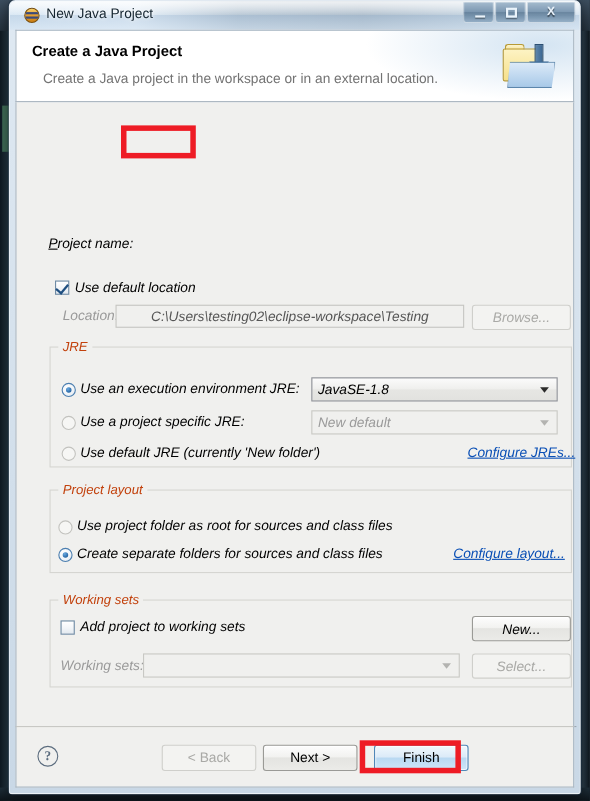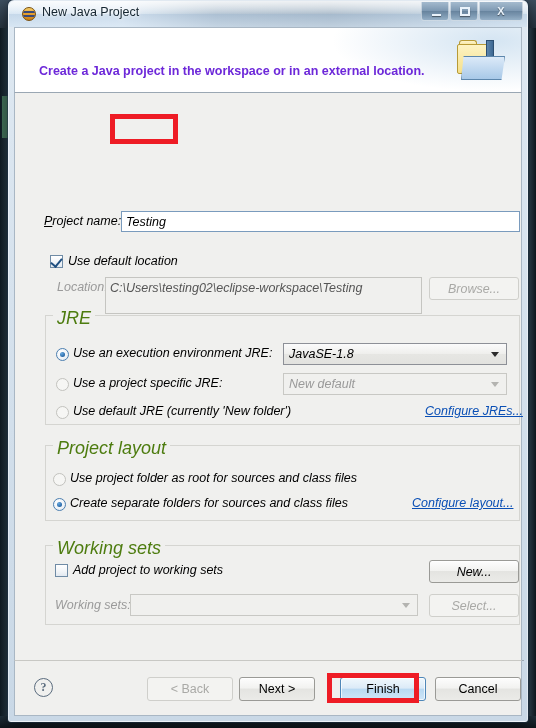--- a/index.html
+++ b/index.html
@@ -153,22 +153,21 @@
     position: absolute;
     left: 14px; top: 11px;
     font-size: 13.5px;
     font-weight: bold;
     color: #000;
   }
   .hdr-desc {
     position: absolute;
     left: 24px; top: 36px;
     font-size: 12.5px;
-    color: #6d28d9;
-    font-weight: bold;
+    color: #737373;
   }
   
   .hdr-icon {
     position: absolute;
     right: 12px; top: 10px;
     width: 54px; height: 48px;
   }
   .fi-back {
     position:absolute; left:2px; top:6px; width:36px; height:30px;
     background: linear-gradient(180deg,#fdf3c4 0%, #f6e08a 100%);
@@ -337,22 +336,22 @@
   
   .group {
     position:absolute;
     box-sizing:border-box;
     border:1px solid #d5d5d1;
     border-top: 1px solid #d5d5d1;
     background: transparent;
   }
   .group-title {
     position:absolute;
-    font-size:18px;
-    color:#4d7c0f;
+    font-size:12px;
+    color:#c2410c;
     background:#f0f0ee;
     padding:0 4px;
     white-space:nowrap;
   }
 
   .link {
     position:absolute;
     font-size:12.5px;
     color:#0a4fb5;
     text-decoration: underline;
@@ -406,46 +405,44 @@
       </div>
       <div class="tb-btn">
         <span class="glyph-max"></span>
       </div>
       <div class="tb-btn close">X</div>
     </div>
   </div>
 
   <div id="wizard-header">
     <div class="hdr-glow"></div>
+    <div class="hdr-title">Create a Java Project</div>
     <div class="hdr-desc">Create a Java project in the workspace or in an external location.</div>
     <div class="hdr-icon">
       <span class="fi-tab"></span>
       <span class="fi-back"></span>
       <span class="fi-arrow-stem"></span>
       <span class="fi-arrow-head"></span>
       <span class="fi-front"></span>
     </div>
   </div>
 
   <div id="dialog-body">
 
     <div class="lbl" style="left:29px; top:121px;">
       <span class="u">P</span><span></span>roject name:
     </div>
-    <div class="textfield" id="pn-field" style="left:106px; top:118px; width:399px; height:21px;">
-      <span>Testing</span>
-    </div>
 
     <div class="cb" style="left:35px; top:162px;">
       <span class="tick"></span>
     </div>
     <div class="lbl" style="left:53px; top:161px;">Use default location</div>
 
     <div class="lbl dim" style="left:42px; top:187px;">Location:</div>
-    <div class="textfield disabled" style="left:90px; top:184px; width:317px; height:37px;">
+    <div class="textfield disabled" style="left:90px; top:184px; width:317px; height:21px;text-align:center;">
       <span>C:\Users\testing02\eclipse-workspace\Testing</span>
     </div>
     <div class="btn disabled" style="left:414px; top:184px; width:90px; height:23px;">Browse...</div>
 
     <div class="group" style="left:30px; top:222px; width:475px; height:110px;"></div>
     <div class="group-title" style="left:38px; top:215px;">JRE</div>
 
     <div class="rb on" style="left:41px; top:255px;">
       <span class="dot"></span>
     </div>
@@ -493,21 +490,20 @@
     <div class="btn disabled" style="left:414px; top:501px; width:90px; height:23px;">Select...</div>
 
   </div>
 
   <div id="bar-sep"></div>
 
   <div id="button-bar">
     <div class="help-icon" style="left:19px; top:17px;">?</div>
 
     <div class="btn disabled" style="left:132px; top:16px; width:86px; height:24px;">&lt; Back</div>
-    <div class="btn" style="left:224px; top:16px; width:76px; height:24px;">Next &gt;</div>
+    <div class="btn" style="left:224px; top:16px; width:86px; height:24px;">Next &gt;</div>
     <div class="btn default" style="left:325px; top:16px; width:86px; height:24px;">Finish</div>
-    <div class="btn" style="left:420px; top:16px; width:86px; height:24px;">Cancel</div>
   </div>
 
 </div>
 
 <div class="redbox" id="redbox-project-name" style="left: 110px; top: 114px; width: 68px; height: 30px; border-color: rgb(238, 28, 37);"></div>
 <div class="redbox" id="redbox-finish" style="left: 327px; top: 673px; width: 92px; height: 30px; border-color: rgb(238, 28, 37);"></div>
 
 </body></html>

